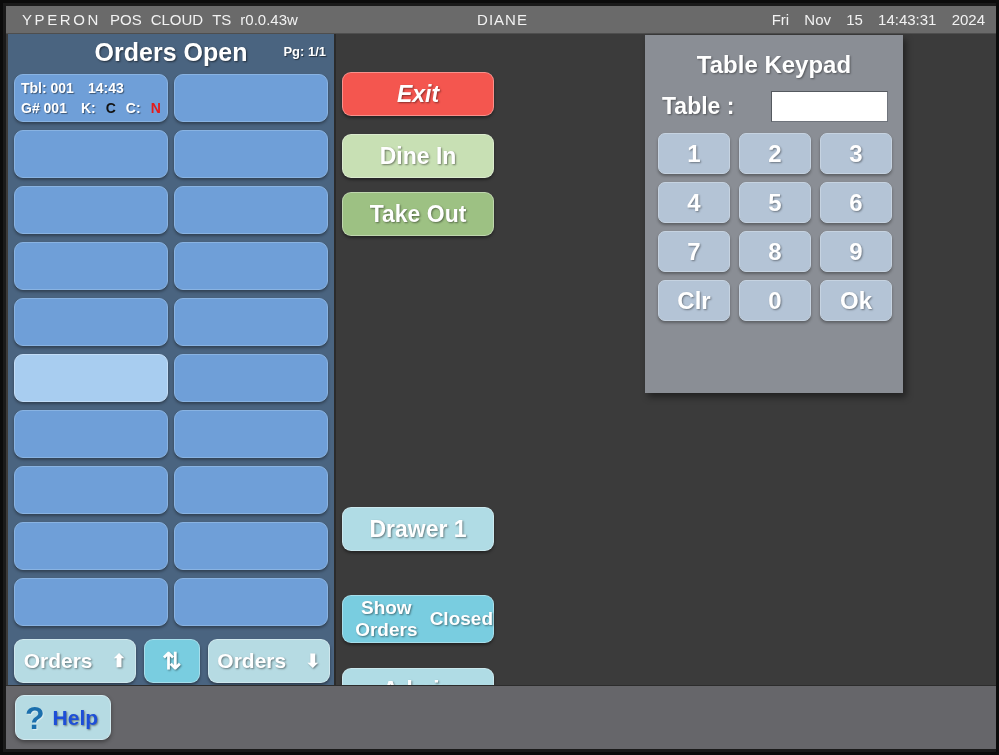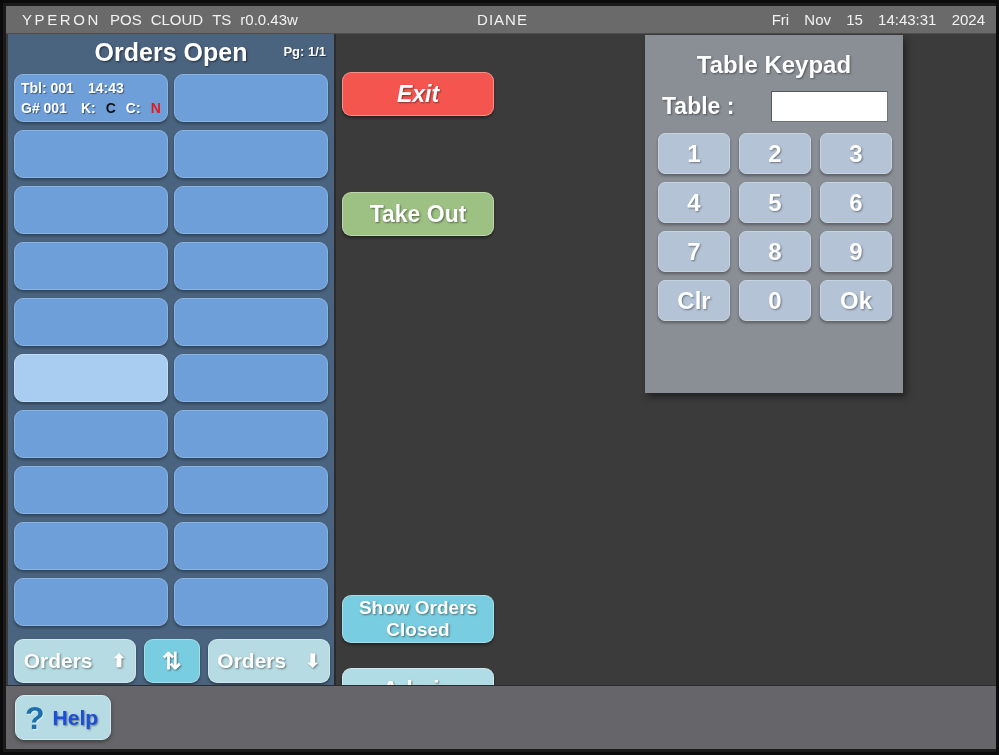--- a/index.html
+++ b/index.html
@@ -188,21 +188,21 @@
   .dinein-btn { top: 100px; background: #c8e0b4; }
   .takeout-btn{ top: 158px; background: #9dc183; }
   .delivery-btn{top: 219px; background: #c8e0b4; }
   .drawer-btn { top: 473px; background: #b0dce5; }
   .showclosed-btn {
     top: 561px;
     background: #79cde0;
     height: 48px;
     font-size: 19px;
     line-height: 22px;
-    flex-direction: column;
+    flex-direction: row;
   }
   .admin-btn  { top: 634px; background: #b0dce5; }
   .two-line { display: block; }
 
   
   .keypad-panel {
     position: absolute;
     left: 639px; top: 1px;
     width: 258px; height: 358px;
     background: #8a8e95;
@@ -397,21 +397,23 @@
         </div>
         <div class="btn nav-btn nav-wide">
           <span>Orders</span>
           <span class="arrow-glyph">⬇</span>
         </div>
       </div>
     </div>
 
     <div class="center-col">
       <div class="btn act-btn exit-btn">Exit</div>
+      <div class="btn act-btn dinein-btn">Dine In</div>
       <div class="btn act-btn takeout-btn">Take Out</div>
+      <div class="btn act-btn drawer-btn">Drawer 1</div>
       <div class="btn act-btn showclosed-btn">
         <span class="two-line">Show Orders</span>
         <span class="two-line">Closed</span>
       </div>
       <div class="btn act-btn admin-btn">Admin</div>
     </div>
 
     <div class="keypad-panel">
       <div class="keypad-title">Table Keypad</div>
       <div class="table-row">

